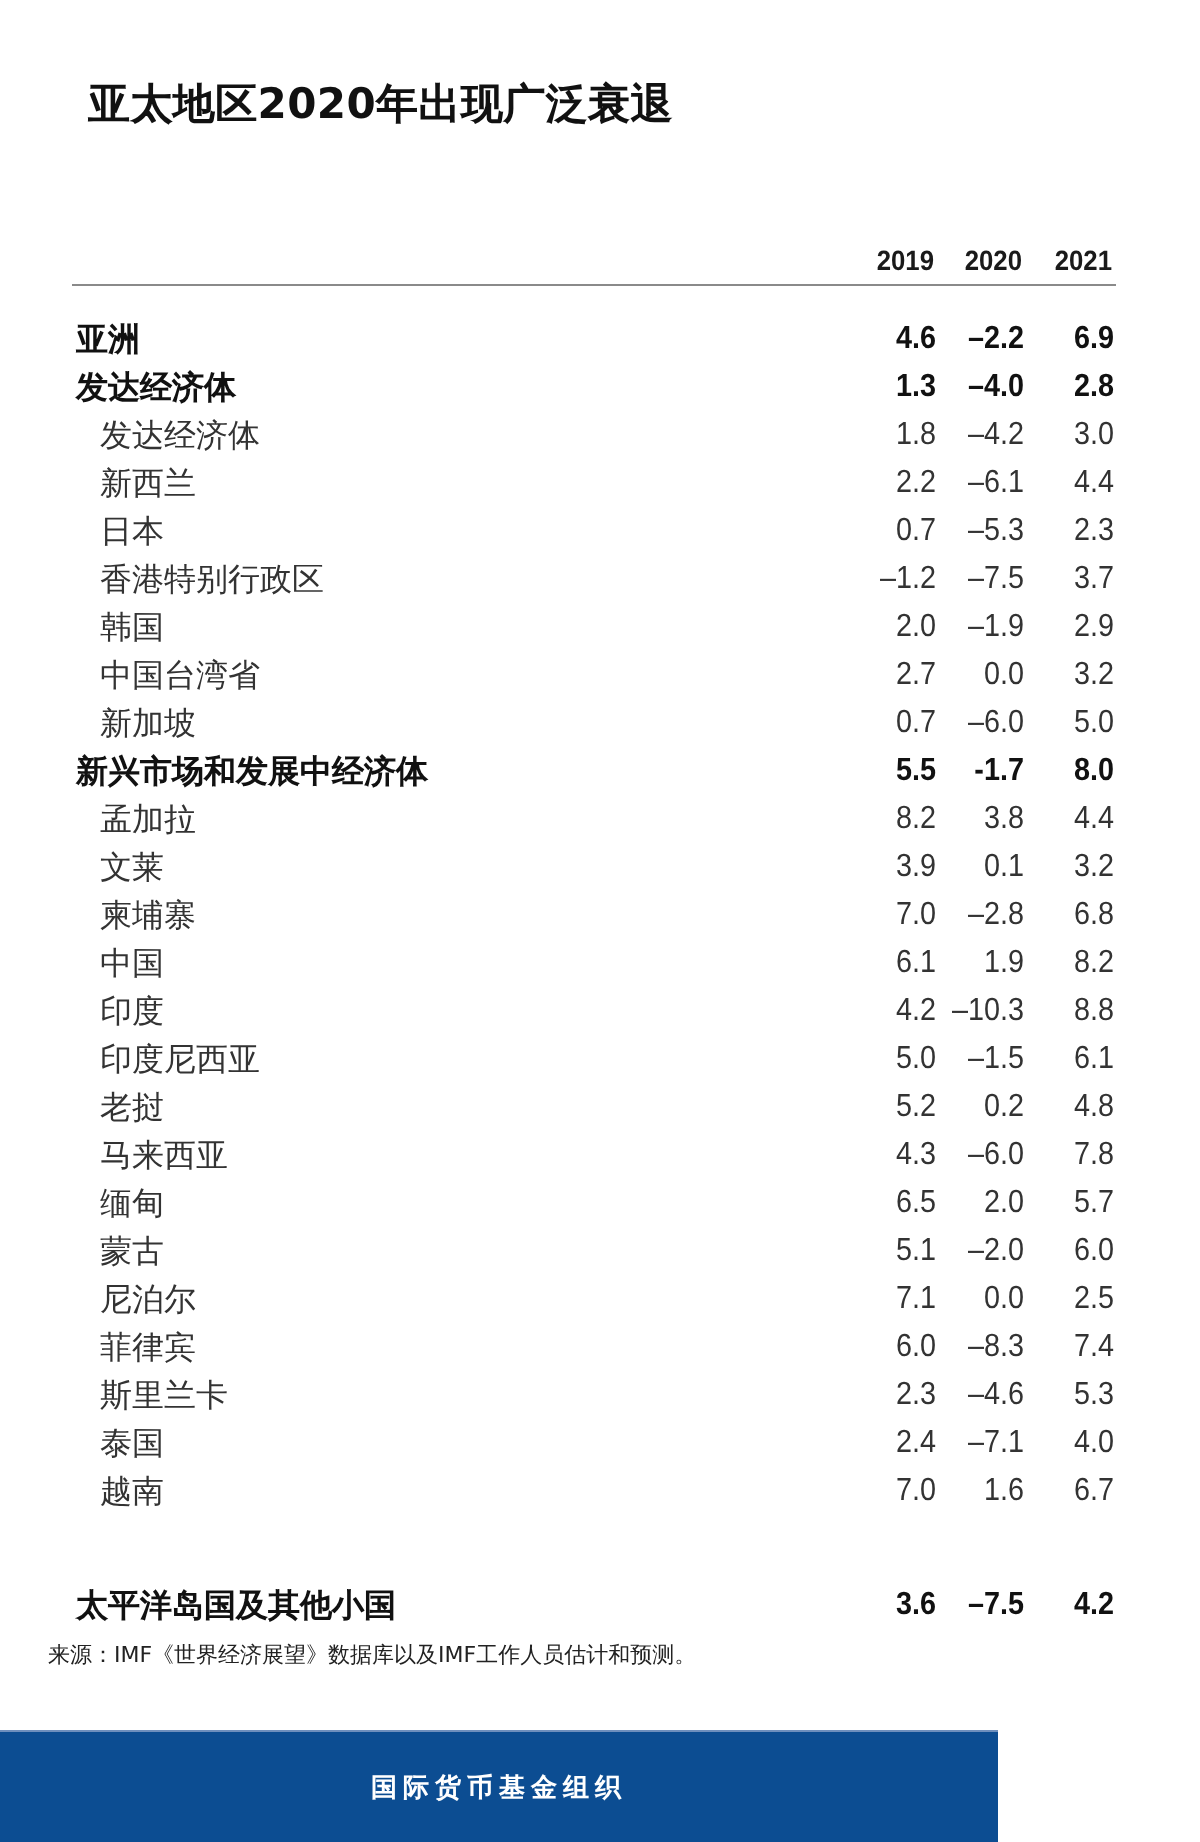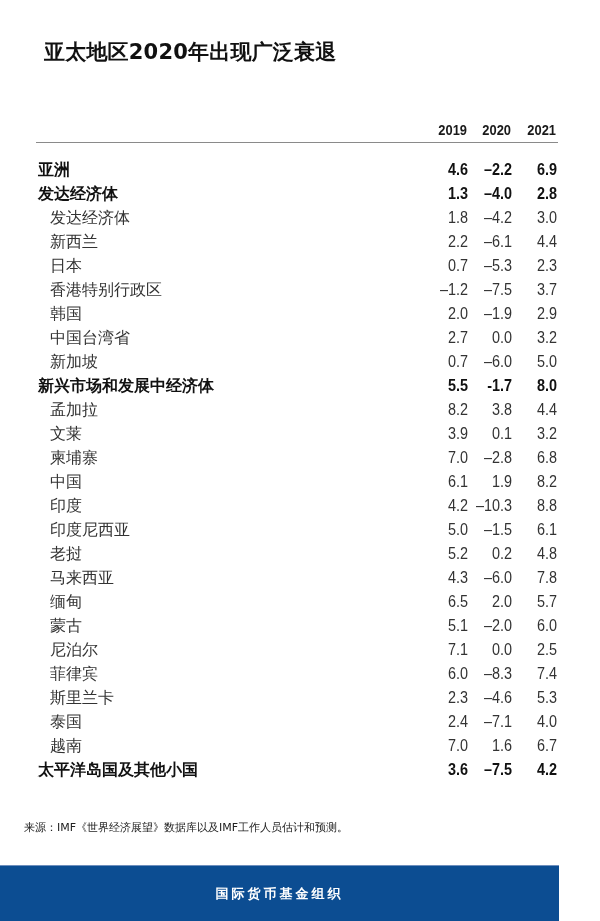--- a/index.html
+++ b/index.html
@@ -38,21 +38,21 @@
     transform: scaleX(0.9); transform-origin: right center;
   }
   .row.group .num { font-weight: bold; color: #111; }
   .n2019 { left: 408px; }
   .n2020 { left: 452px; }
   .n2021 { left: 497px; }
   .source {
     position: absolute; left: 24px; top: 820px; font-size: 11px; color: #222; white-space: nowrap;
   }
   .footer {
-    position: absolute; left: 0; top: 865px; width: 559px; height: 56px;
+    position: absolute; left: 0; top: 865px; width: 499px; height: 56px;
     background: #0c4d92; border-top: 1px solid #6e8fbd;
     display: flex; align-items: center; justify-content: center;
   }
   .footer span {
     color: #ffffff; font-weight: bold; font-size: 13px; letter-spacing: 3px;
   }
 </style>
 </head>
 <body>
 
@@ -209,21 +209,21 @@
         <span class="num n2019">2.4</span>
         <span class="num n2020">–7.1</span>
         <span class="num n2021">4.0</span>
       </div>
       <div class="row indent" style="top: 734px;">
         <span class="label">越南</span>
         <span class="num n2019">7.0</span>
         <span class="num n2020">1.6</span>
         <span class="num n2021">6.7</span>
       </div>
-      <div class="row group" style="top: 758px; padding-left: 27px;">
+      <div class="row group" style="top: 791px; padding-left: 27px;">
         <span class="label">太平洋岛国及其他小国</span>
         <span class="num n2019">3.6</span>
         <span class="num n2020">–7.5</span>
         <span class="num n2021">4.2</span>
       </div>
     </div>
 </div>
 
 <div class="source">来源：IMF《世界经济展望》数据库以及IMF工作人员估计和预测。</div>
 

